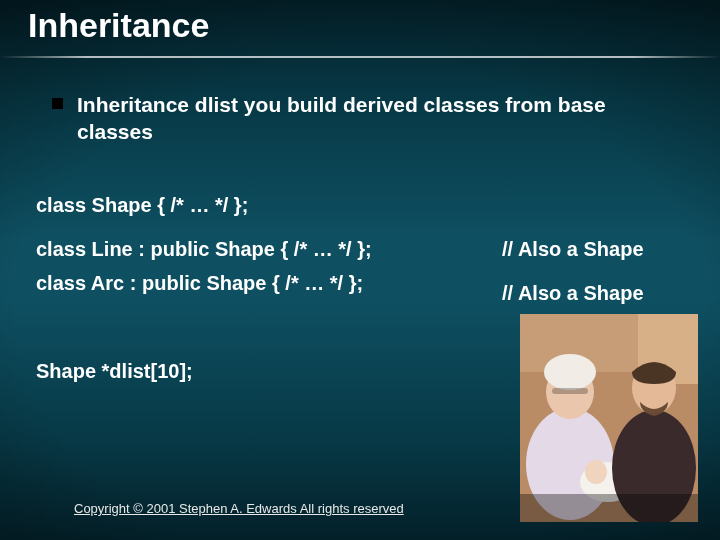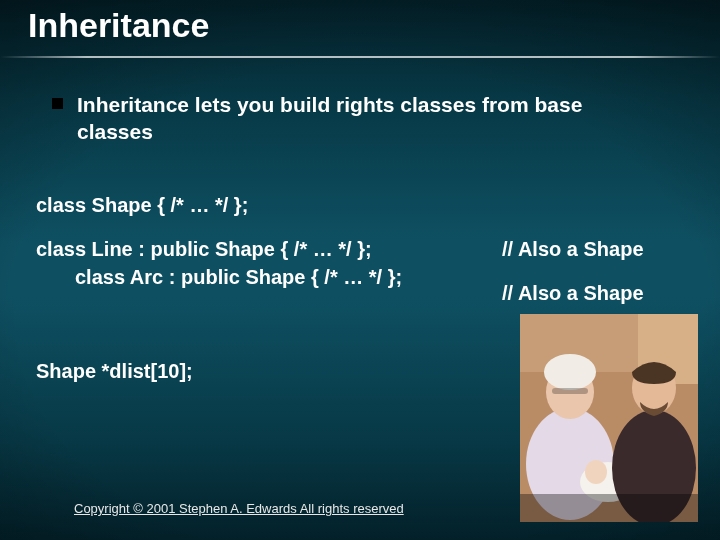--- a/index.html
+++ b/index.html
@@ -66,21 +66,21 @@
   }
   .code-block {
     position: absolute;
     left: 36px;
     font-size: 20px;
     font-weight: 700;
     white-space: nowrap;
   }
   .c1 { top: 194px; }
   .c2 { top: 238px; }
-  .c3 { top: 266px; margin-left: 39px; }
+  .c3 { top: 272px; }
   .c4 { top: 360px; }
   .comment {
     position: absolute;
     font-size: 20px;
     font-weight: 700;
     left: 474px;
     margin-left: 28px;
   }
   .cm2 { top: 238px; }
   .cm3 { top: 282px; }
@@ -107,21 +107,21 @@
 <body>
 
 <div class="slide">
 
   <div class="title">Inheritance</div>
 
   <div class="hr-line"></div>
 
   <div class="bullet-row">
     <div class="bullet-mark"></div>
-    <div class="bullet-text">Inheritance lets you build rights classes from base classes</div>
+    <div class="bullet-text">Inheritance dlist you build derived classes from base classes</div>
   </div>
 
   <div class="code-block c2">class Line : public Shape { /* … */ };</div>
 
   <div class="code-block c1">class Shape { /* … */ };</div>
   <div class="comment cm2">// Also a Shape</div>
 
   <div class="code-block c3">class Arc : public Shape { /* … */ };</div>
   <div class="comment cm3">// Also a Shape</div>
 

